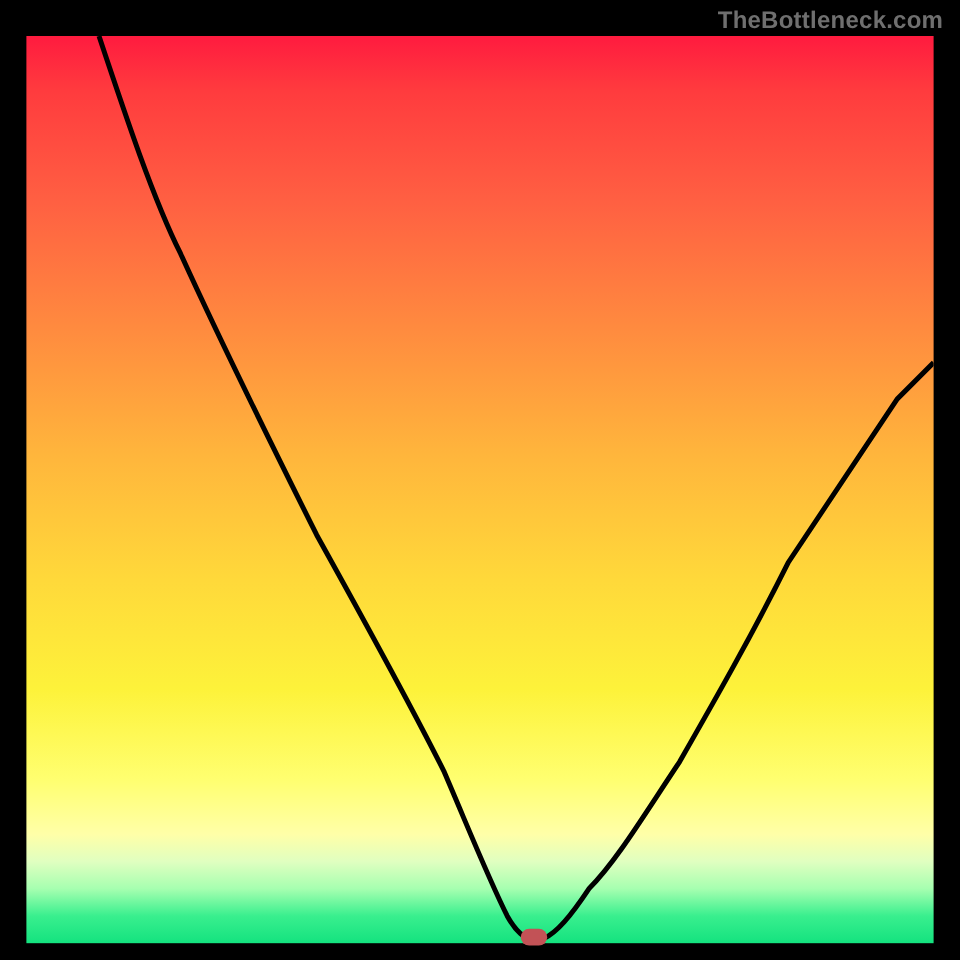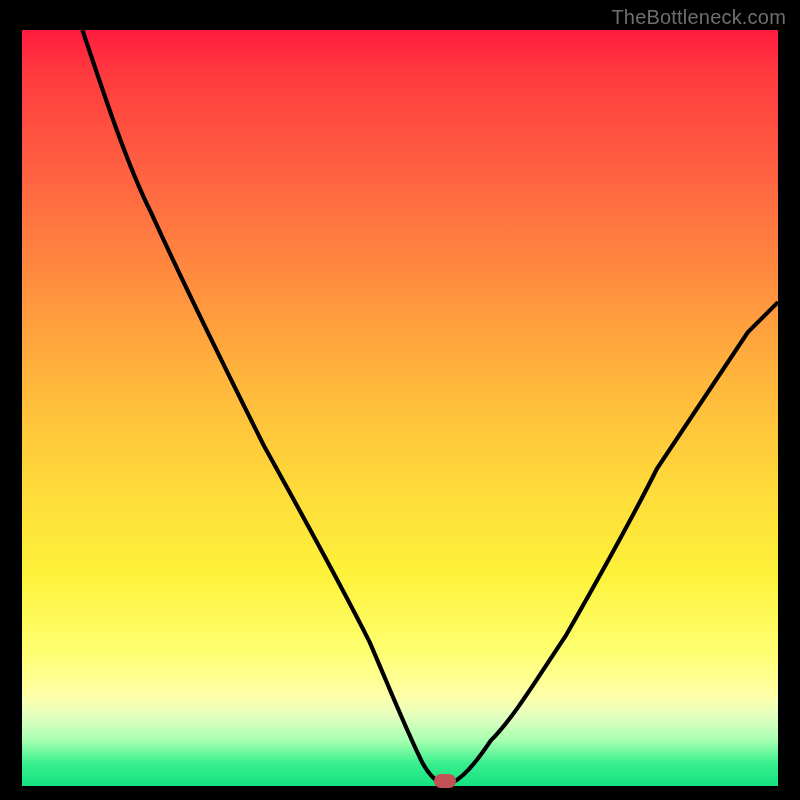--- a/index.html
+++ b/index.html
@@ -16,21 +16,21 @@
     width: 800px;
     height: 800px;
     background: #000;
   }
   .watermark {
     position: absolute;
     top: 6px;
     right: 14px;
     font-size: 20px;
     color: #6f6f6f;
-    font-weight: 400;
+    font-weight: 700;
     letter-spacing: 0.2px;
     font-family: Arial, Helvetica, sans-serif;
   }
   .plot-area {
     position: absolute;
     left: 22px;
     top: 30px;
     width: 756px;
     height: 756px;
     background: linear-gradient(

